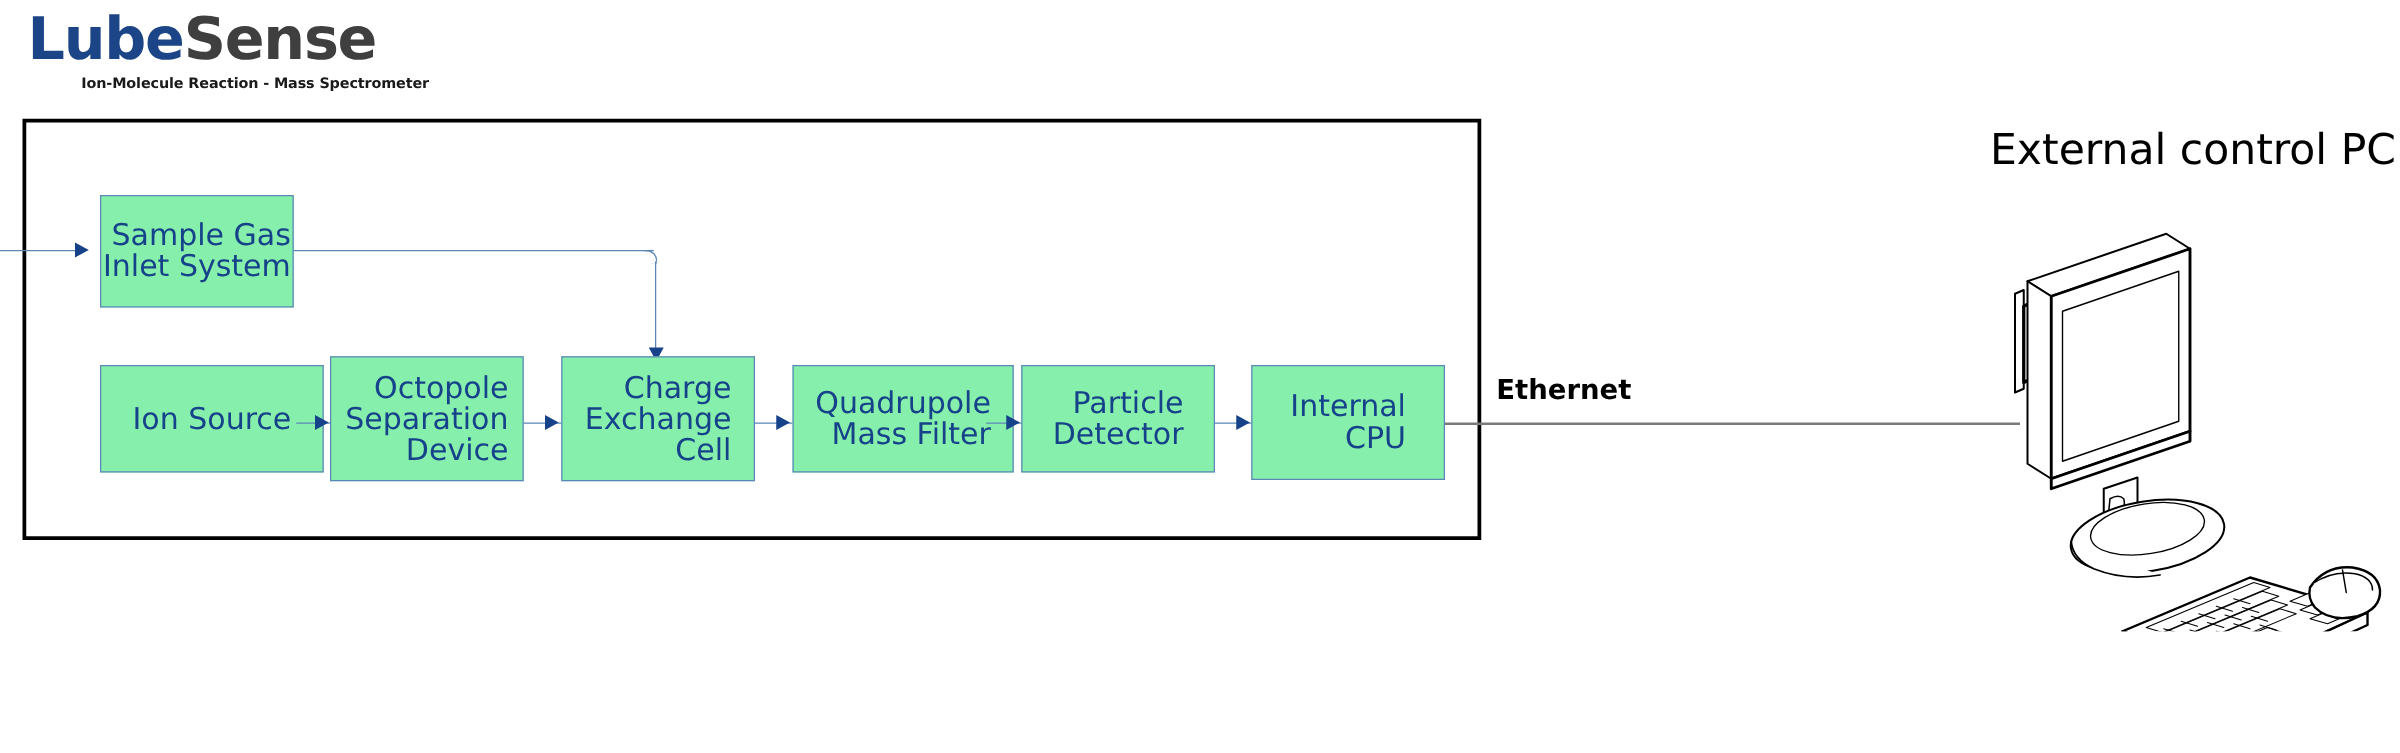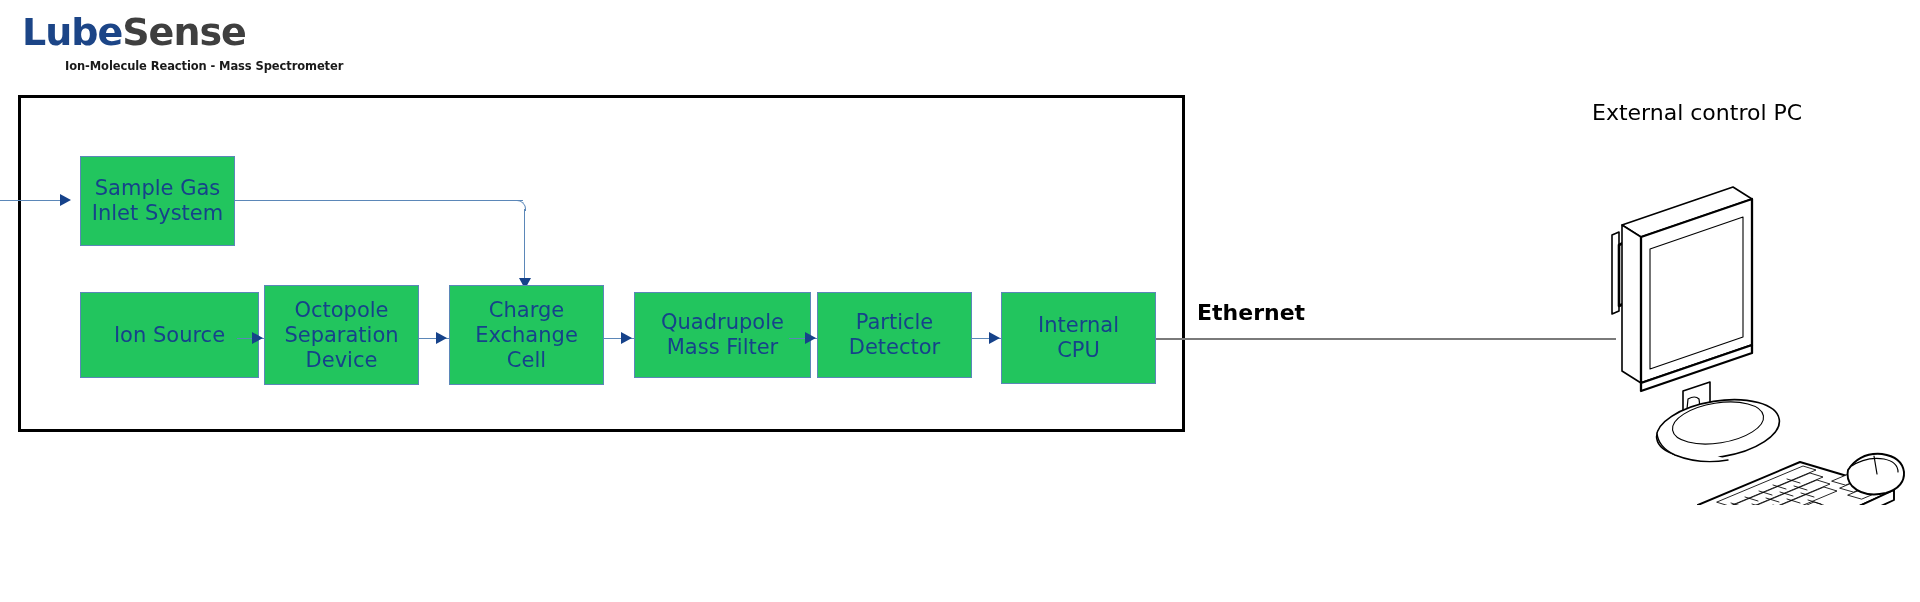--- a/index.html
+++ b/index.html
@@ -5,51 +5,51 @@
   html,body{margin:0;padding:0;}
   body{
     width:1920px;height:602px;background:#ffffff;
     font-family:"DejaVu Sans", sans-serif;
     overflow:hidden;position:relative;
   }
   #stage{position:absolute;left:0;top:0;width:1920px;height:602px;}
 
   
   .logo{position:absolute;left:22px;top:6px;}
-  .logo-word{font-family:"DejaVu Sans", sans-serif;font-weight:bold;font-size:38px;letter-spacing:-1px;line-height:52px;white-space:nowrap;}
+  .logo-word{font-family:"DejaVu Sans", sans-serif;font-weight:bold;font-size:47px;letter-spacing:-1px;line-height:52px;white-space:nowrap;}
   .logo-a{color:#1c4587;}
   .logo-b{color:#3f3f3f;}
   .logo-sub{font-family:"DejaVu Sans", sans-serif;font-weight:bold;font-size:11.5px;color:#1a1a1a;letter-spacing:-0.1px;margin-top:1px;white-space:nowrap;margin-left:43px;}
 
   
   .enclosure{position:absolute;left:18px;top:95px;width:1167px;height:337px;border:3px solid #000;box-sizing:border-box;background:#fff;}
 
   
   .pbox{
     position:absolute;box-sizing:border-box;
-    border:1.4px solid #5b87b8;background:#22c55e;
-    color:#16428a;font-size:21px;line-height:25px;
-    display:flex;align-items:center;justify-content:center;text-align:center;
+    border:1.4px solid #5b87b8;background:#86efac;
+    color:#16428a;font-size:24px;line-height:25px;
+    display:flex;align-items:center;justify-content:center;text-align:right;
     font-family:"DejaVu Sans", sans-serif;
     white-space:pre-line;
   }
 
   
   .hline{position:absolute;background:#5b87b8;height:1.4px;}
   .vline{position:absolute;background:#5b87b8;width:1.4px;}
   .arrow-r{position:absolute;width:0;height:0;border-left:11px solid #16428a;border-top:6px solid transparent;border-bottom:6px solid transparent;}
   .arrow-d{position:absolute;width:0;height:0;border-top:11px solid #16428a;border-left:6px solid transparent;border-right:6px solid transparent;}
   .corner{position:absolute;border:1.4px solid #5b87b8;border-left:none;border-bottom:none;border-top-right-radius:9px;background:transparent;}
 
   
   .eth-line{position:absolute;background:#7a7a7a;height:1.6px;}
   .eth-label{position:absolute;color:#000;font-size:22px;font-family:"DejaVu Sans", sans-serif;white-space:nowrap;font-weight:bold;}
 
   
-  .pc-title{position:absolute;color:#000;font-size:22px;font-family:"DejaVu Sans", sans-serif;white-space:nowrap;}
+  .pc-title{position:absolute;color:#000;font-size:34px;font-family:"DejaVu Sans", sans-serif;white-space:nowrap;}
   .pc-art{position:absolute;left:1600px;top:185px;}
 </style>
 </head>
 <body>
 
 <div id="stage">
 
   <div class="logo">
     <div class="logo-word"><span class="logo-a">Lube</span><span class="logo-b">Sense</span></div>
     <div class="logo-sub">Ion-Molecule Reaction - Mass Spectrometer</div>

